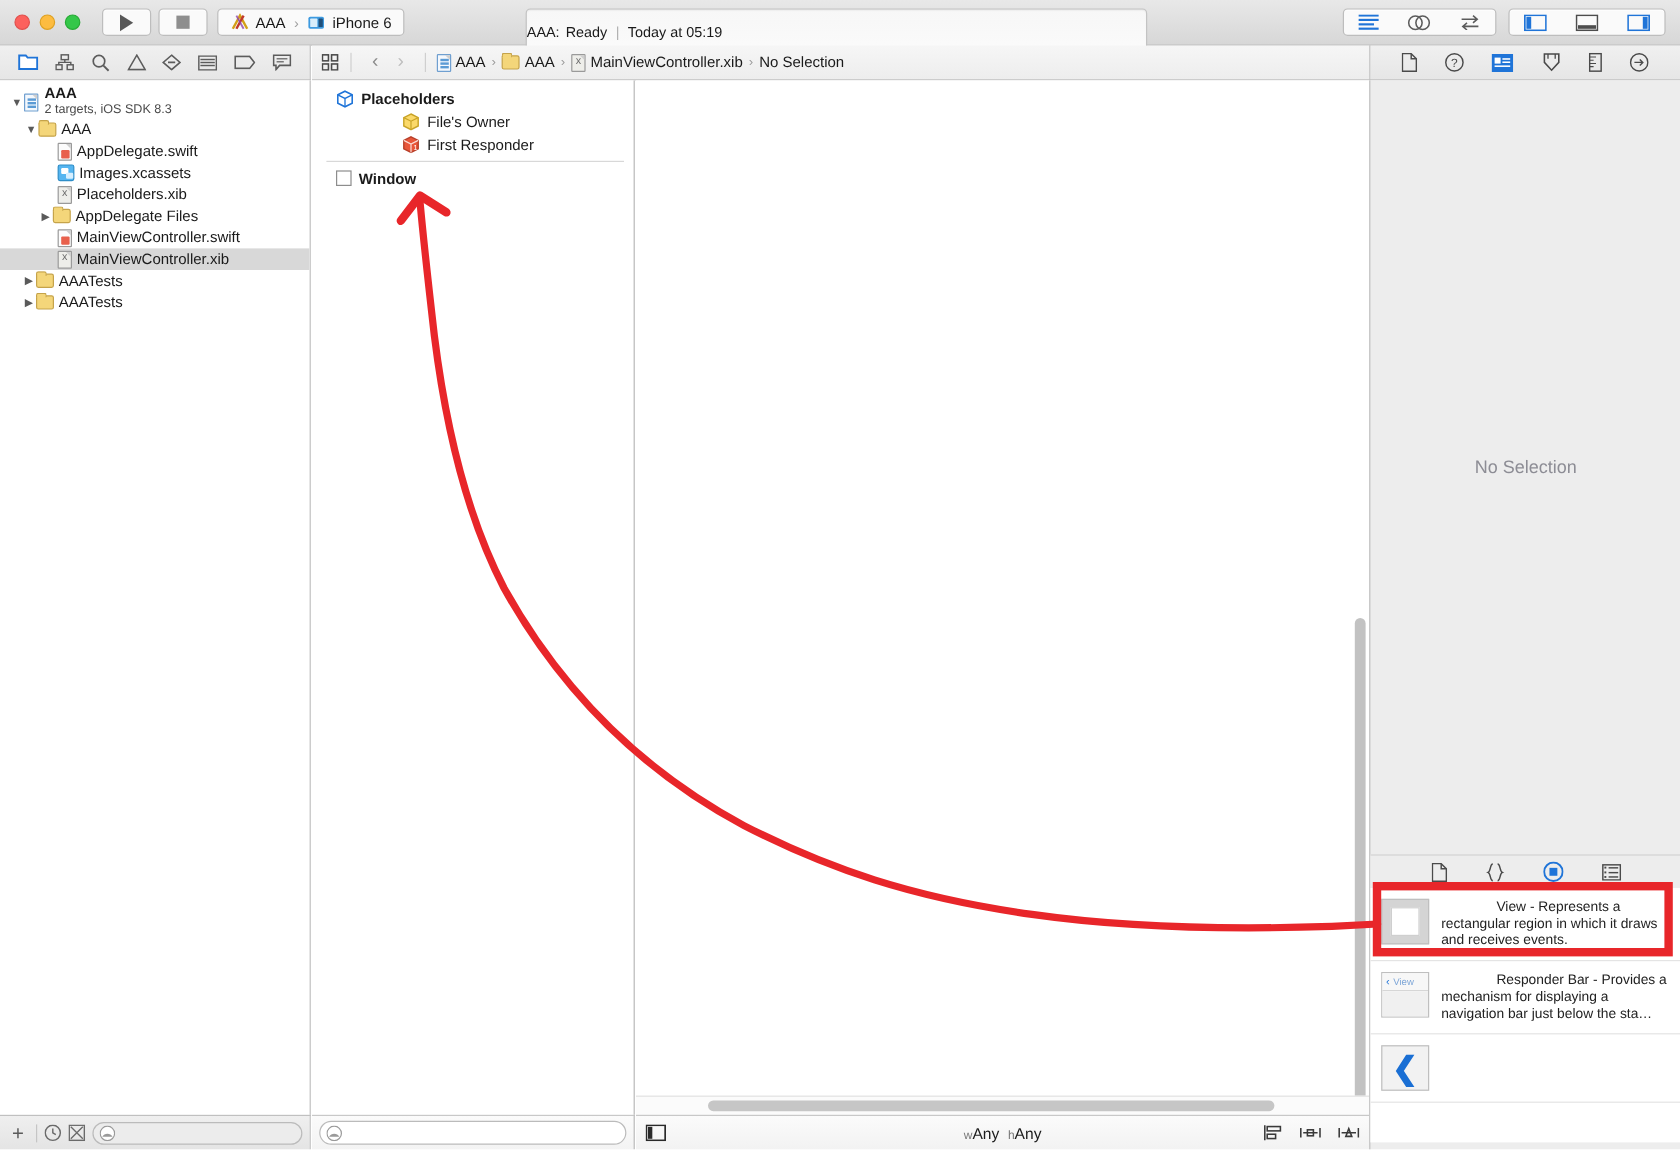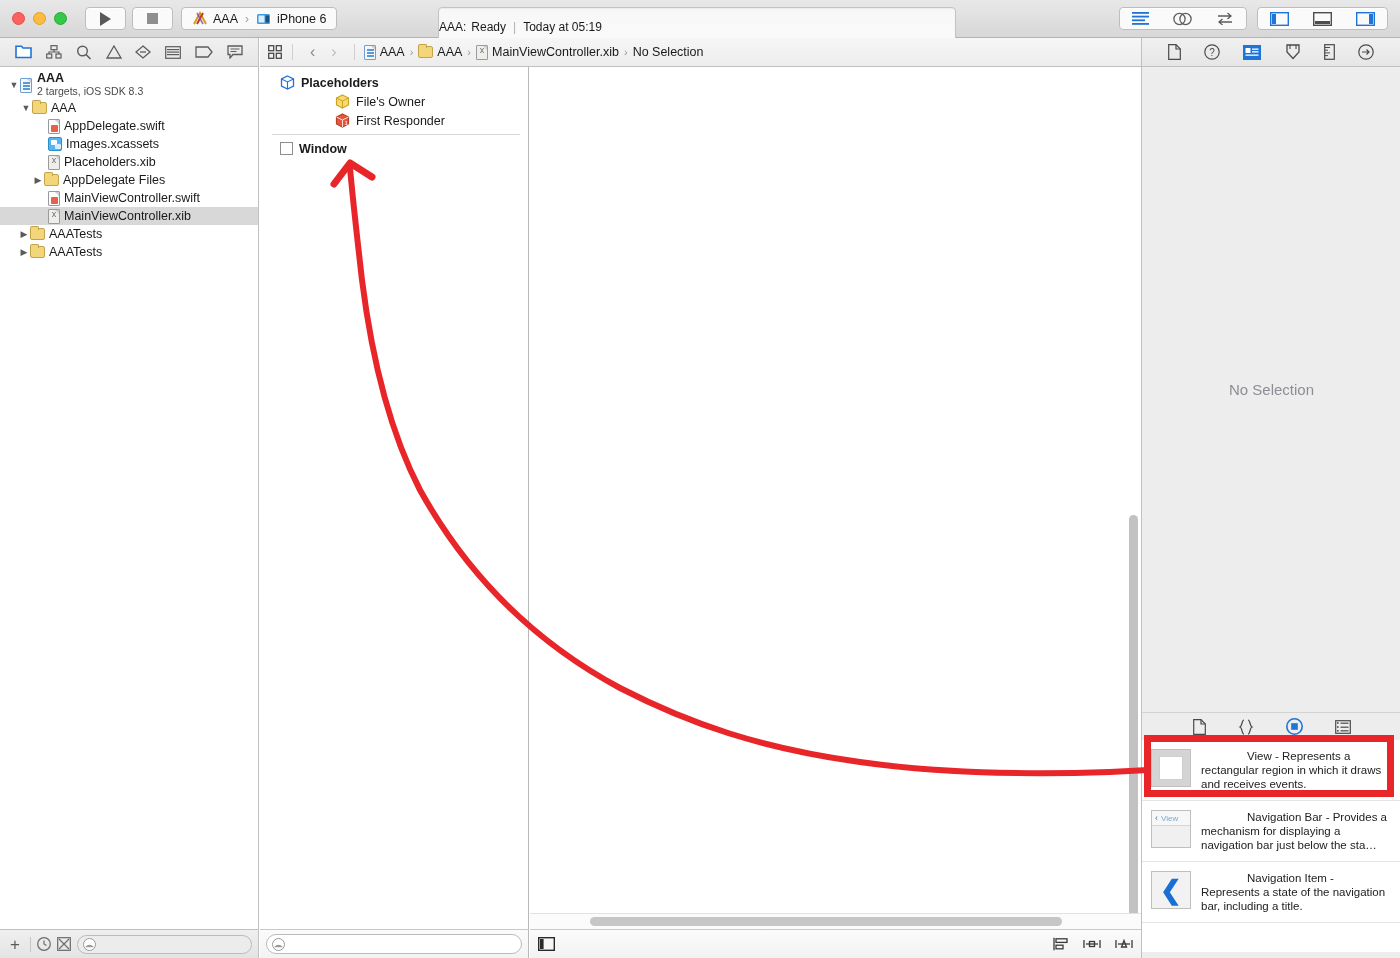--- a/index.html
+++ b/index.html
@@ -677,20 +677,23 @@
   </div>
 
   <div class="bottombar">
     <span class="bb-left">
       <svg class="icosvg" width="17" height="14" viewBox="0 0 17 14">
         <rect x="0.7" y="0.7" width="15.6" height="12.6" fill="none" stroke="#2a2a2a" stroke-width="1.4"></rect>
         <rect x="2" y="2" width="3.6" height="10" fill="#2a2a2a"></rect>
       </svg>
     </span>
 
+    <span class="size-class">
+      <span class="sm">w</span><span>Any</span>&nbsp;&nbsp;<span class="sm">h</span><span>Any</span>
+    </span>
 
     <span class="bb-right">
       <span>
         <svg class="icosvg" width="16" height="14" viewBox="0 0 16 14">
           <g fill="none" stroke="#3a3a3a" stroke-width="1.3">
             <path d="M1 0.7 V13.3"></path>
             <rect x="3" y="1.8" width="11" height="3.6"></rect>
             <rect x="3" y="8.2" width="7" height="3.6"></rect>
           </g>
         </svg>
@@ -771,30 +774,27 @@
 
       <div class="lib-item">
         <span class="lib-thumb navbar">
           <span class="navbar-top">
             <span style="color:#1f74d8;font-size:9px">‹</span>
             <span>View</span>
           </span>
           <span class="navbar-body"></span>
         </span>
         <span class="lib-text">
-          <b>Navigation Bar</b><span> - </span><span>Provides a mechanism for displaying a navigation bar just below the sta…</span>
+          <b>Responder Bar</b><span> - </span><span>Provides a mechanism for displaying a navigation bar just below the sta…</span>
         </span>
       </div>
 
       <div class="lib-item">
         <span class="lib-thumb">
           <span class="chev-big">❮</span>
-        </span>
-        <span class="lib-text">
-          <b>Navigation Item</b><span> - </span><span>Represents a state of the navigation bar, including a title.</span>
         </span>
       </div>
 
     </div>
 
   </div>
 
   <svg class="arrow-svg">
     <path d="M1148 770
              L1110 772

